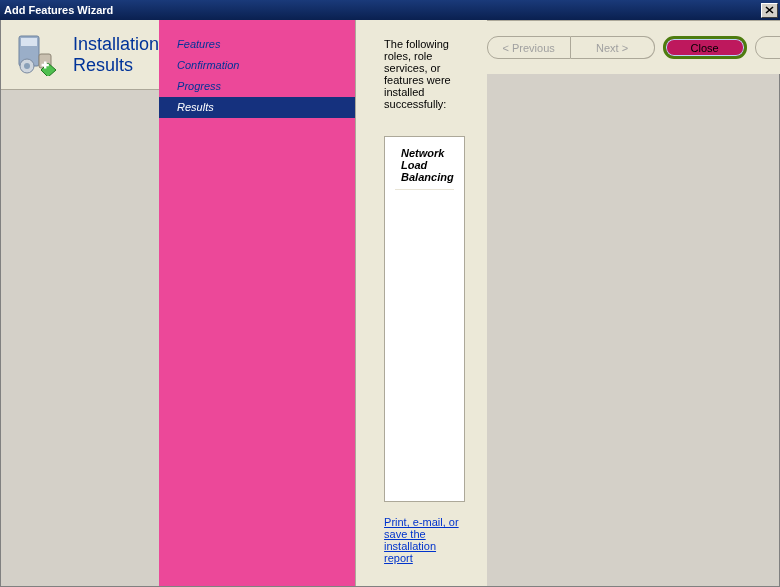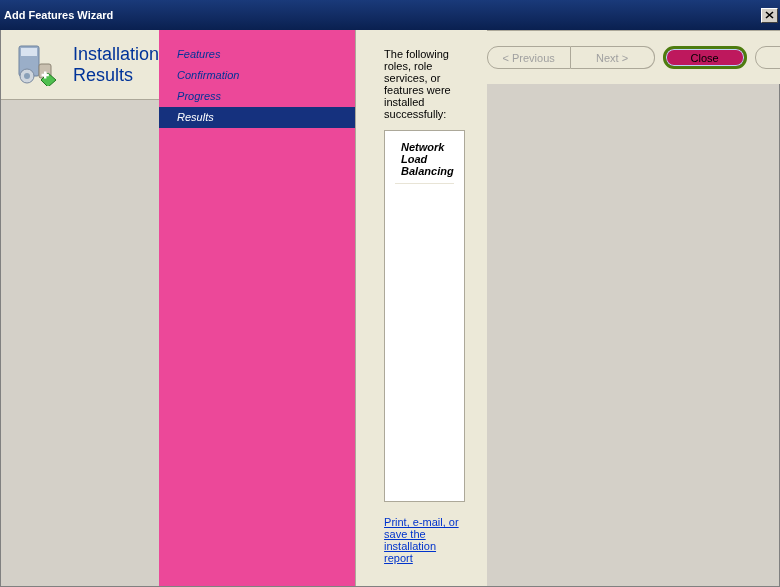--- a/index.html
+++ b/index.html
@@ -9,21 +9,21 @@
     background: #d4d0c8;
     width: 780px;
     height: 587px;
     overflow: hidden;
     display: flex;
     flex-direction: column;
   }
   .titlebar {
     background: linear-gradient(to bottom, #1a3a7a 0%, #0a2050 100%);
     color: #fff;
-    height: 30px;
+    height: 20px;
     display: flex;
     align-items: center;
     justify-content: space-between;
     padding: 0 2px 0 4px;
     font-size: 11px;
     font-weight: bold;
   }
   .closebox {
     width: 17px;
     height: 15px;
@@ -89,21 +89,21 @@
   .main {
     flex: 1;
     background: #ece9d8;
     border-left: 1px solid #aca899;
     padding: 18px 22px 0 28px;
     display: flex;
     flex-direction: column;
   }
   .intro {
     color: #000;
-    margin-bottom: 10px;
+    margin-bottom: 26px;
   }
   .result-box {
     background: #fff;
     border: 1px solid #aca899;
     flex: 1;
     min-height: 0;
     padding: 6px 10px;
   }
   .result-row {
     display: flex;

